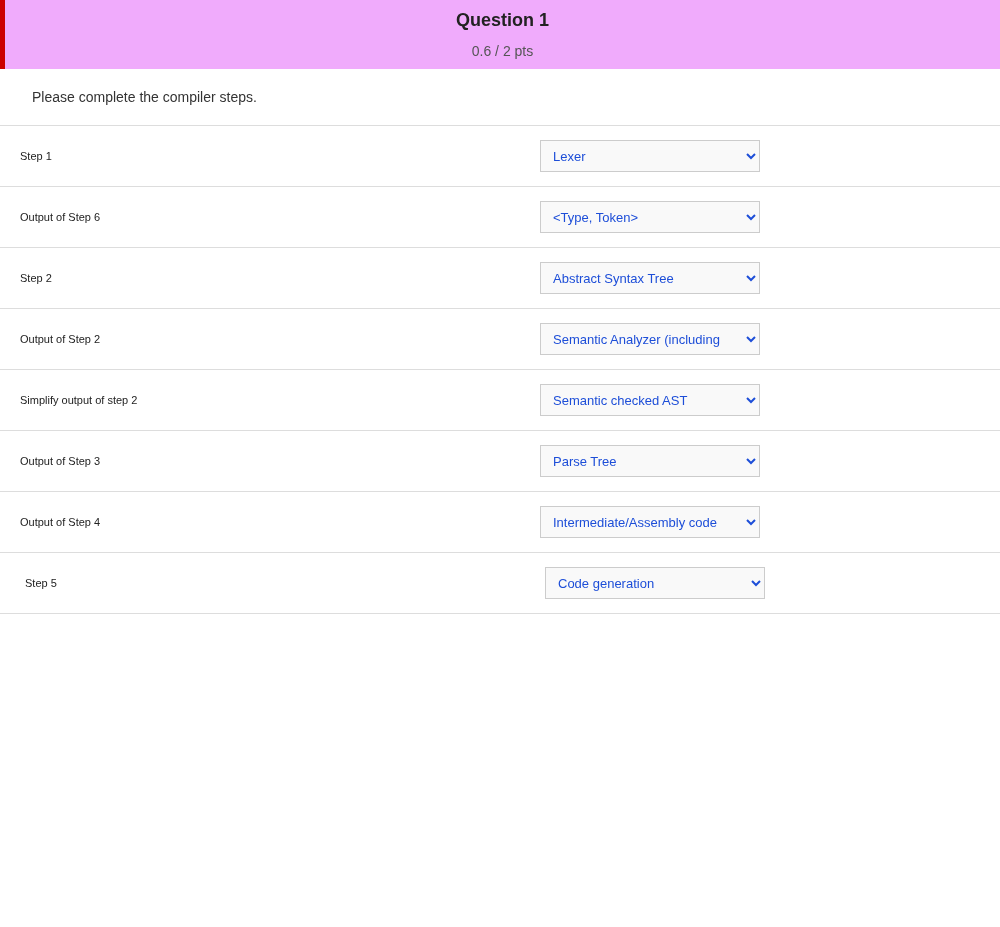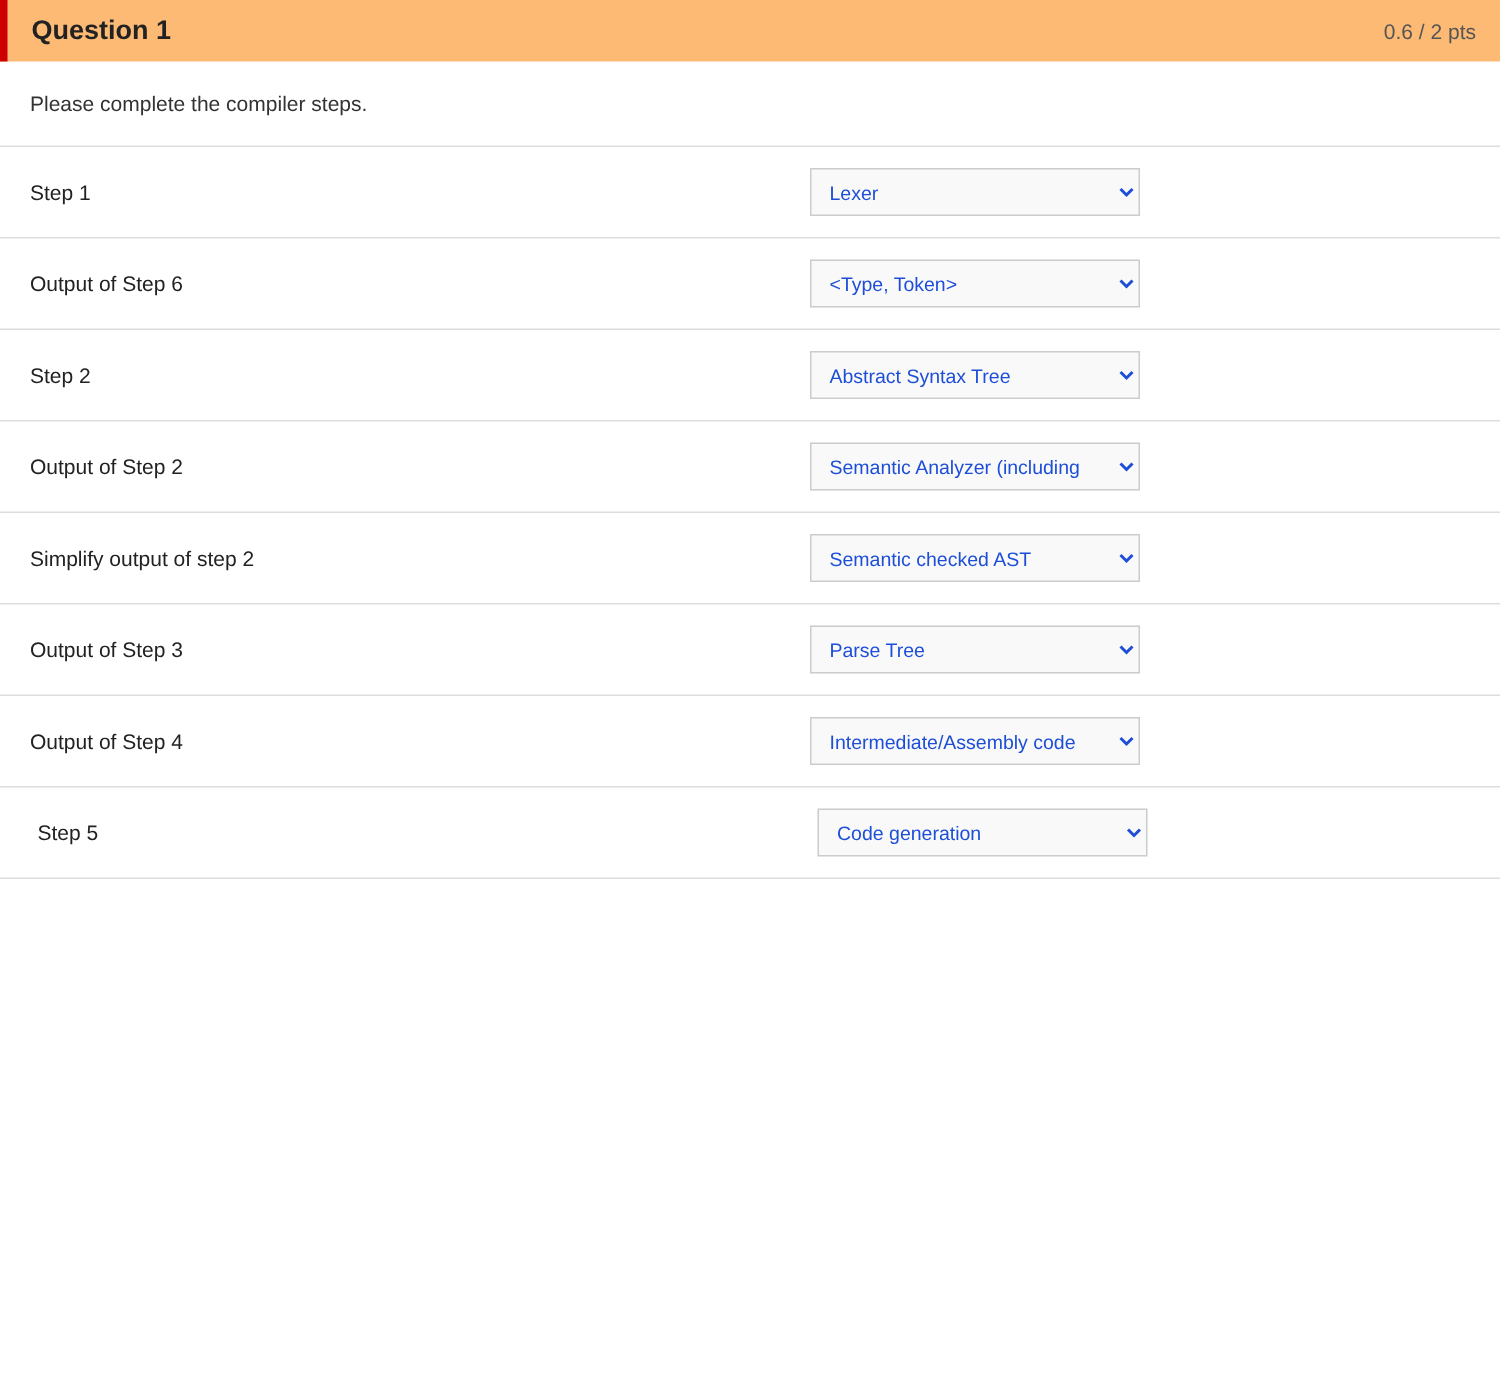--- a/index.html
+++ b/index.html
@@ -13,40 +13,42 @@
       font-size: 14px;
       background: #fff;
       color: #333;
       width: 1000px;
       min-height: 927px;
     }
 
     .question-header {
       display: flex;
       align-items: center;
-      justify-content: space-between;
-      background: #fdba74;
+      justify-content: flex-start;
+      background: #f0abfc;
       border-left: 5px solid #cc0000;
       padding: 10px 16px;
       margin-bottom: 20px;
+      flex-direction: column;
     }
 
     .question-title {
       font-size: 18px;
       font-weight: bold;
       color: #222;
     }
 
     .question-points {
       font-size: 14px;
       color: #555;
+      margin-top: 12px;
     }
 
     .instructions {
-      padding: 0 20px 20px 20px;
+      padding: 0 20px 20px 32px;
       font-size: 14px;
       color: #333;
     }
 
     .rows-container {
       width: 100%;
     }
 
     .row {
       display: flex;
@@ -55,21 +57,21 @@
       border-top: 1px solid #ddd;
     }
 
     .row:last-child {
       border-bottom: 1px solid #ddd;
       padding-left: 25px;
     }
 
     .row-label {
       flex: 0 0 520px;
-      font-size: 14px;
+      font-size: 11px;
       color: #222;
     }
 
     .row-select {
       flex: 0 0 220px;
       height: 32px;
       border: 1px solid #ccc;
       background: #f9f9f9;
       font-size: 13px;
       padding: 4px 8px;

